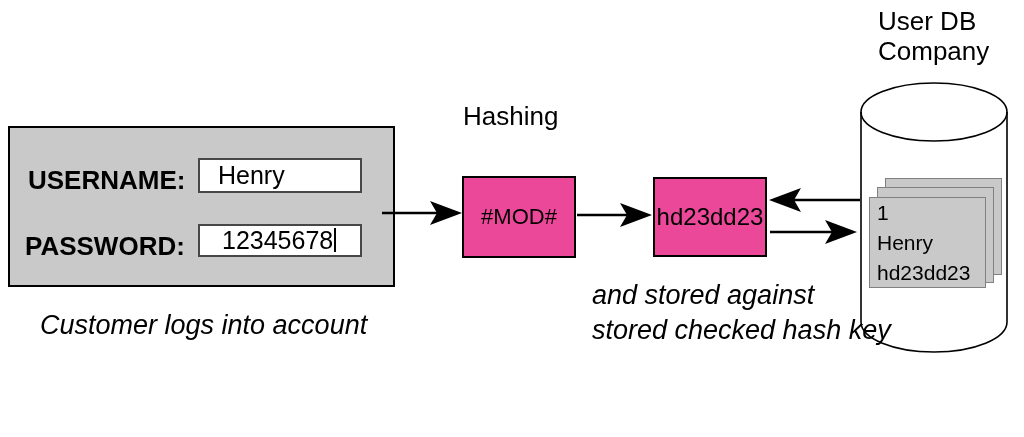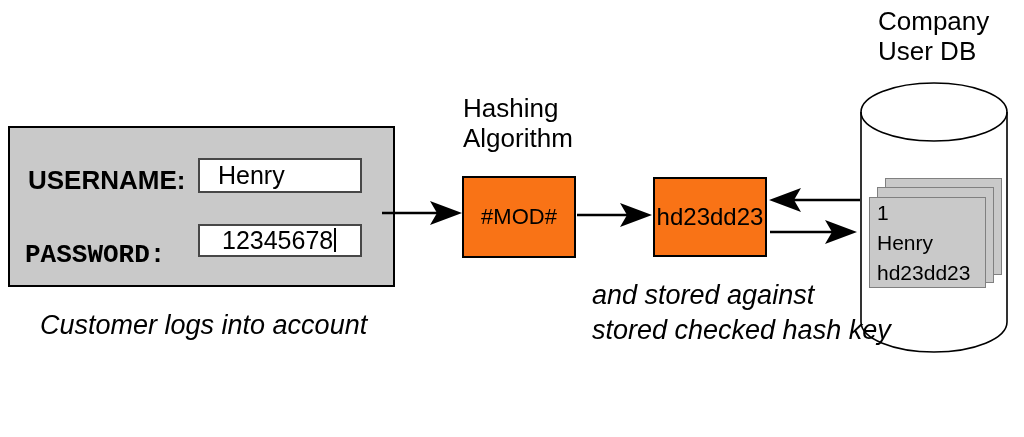--- a/index.html
+++ b/index.html
@@ -23,21 +23,21 @@
     border: 2px solid #000000;
   }
   .form-label {
     position: absolute;
     font-size: 26px;
     font-weight: bold;
     line-height: 26px;
     white-space: nowrap;
   }
   .form-label.username { left: 18px; top: 39px; }
-  .form-label.password { left: 15px; top: 114px; font-family: Liberation Mono, monospace; }
+  .form-label.password { left: 15px; top: 105px; }
   .form-input {
     position: absolute;
     left: 188px;
     width: 164px;
     background: #ffffff;
     border: 2px solid #474747;
     font-size: 25px;
     white-space: nowrap;
     overflow: hidden;
   }
@@ -61,26 +61,26 @@
   }
   .form-caption { left: 40px; top: 295px; margin-top: 13px; }
 
   
   .two-line-label {
     position: absolute;
     font-size: 26px;
     line-height: 30px;
     white-space: nowrap;
   }
-  .hashing-label { left: 463px; top: 93px; }
+  .hashing-label { left: 463px; top: 101px; }
   .db-title     { left: 878px; top: 6px; }
 
   .process-box {
     position: absolute;
-    background: #f97316;
+    background: #ec4899;
     border: 2px solid #000000;
     display: flex;
     align-items: center;
     justify-content: center;
     white-space: nowrap;
   }
   .mod-box  { left: 462px; top: 176px; width: 114px; height: 82px; font-size: 22px; }
   .hash-box { left: 653px; top: 177px; width: 114px; height: 80px; font-size: 24px; }
 
   
@@ -129,33 +129,32 @@
     </div>
     <div class="form-label password">PASSWORD:</div>
     <div class="form-input password">
       <span>12345678</span><span class="caret"></span>
     </div>
   </div>
   <div class="caption-italic form-caption">Customer logs into account</div>
 
   <div class="two-line-label hashing-label">
     <div>Hashing</div>
-    <div>Algorithm</div>
   </div>
   <div class="process-box mod-box">
     <span>#MOD#</span>
   </div>
 
   <div class="process-box hash-box">
     <span>hd23dd23</span>
   </div>
 
   <div class="two-line-label db-title">
+    <div>User DB</div>
     <div>Company</div>
-    <div>User DB</div>
   </div>
 
   <div class="db-card back"></div>
   <div class="db-card middle"></div>
   <div class="db-card front">
     <div class="rec-line">1</div>
     <div class="rec-line">Henry</div>
     <div class="rec-line">hd23dd23</div>
   </div>
 

